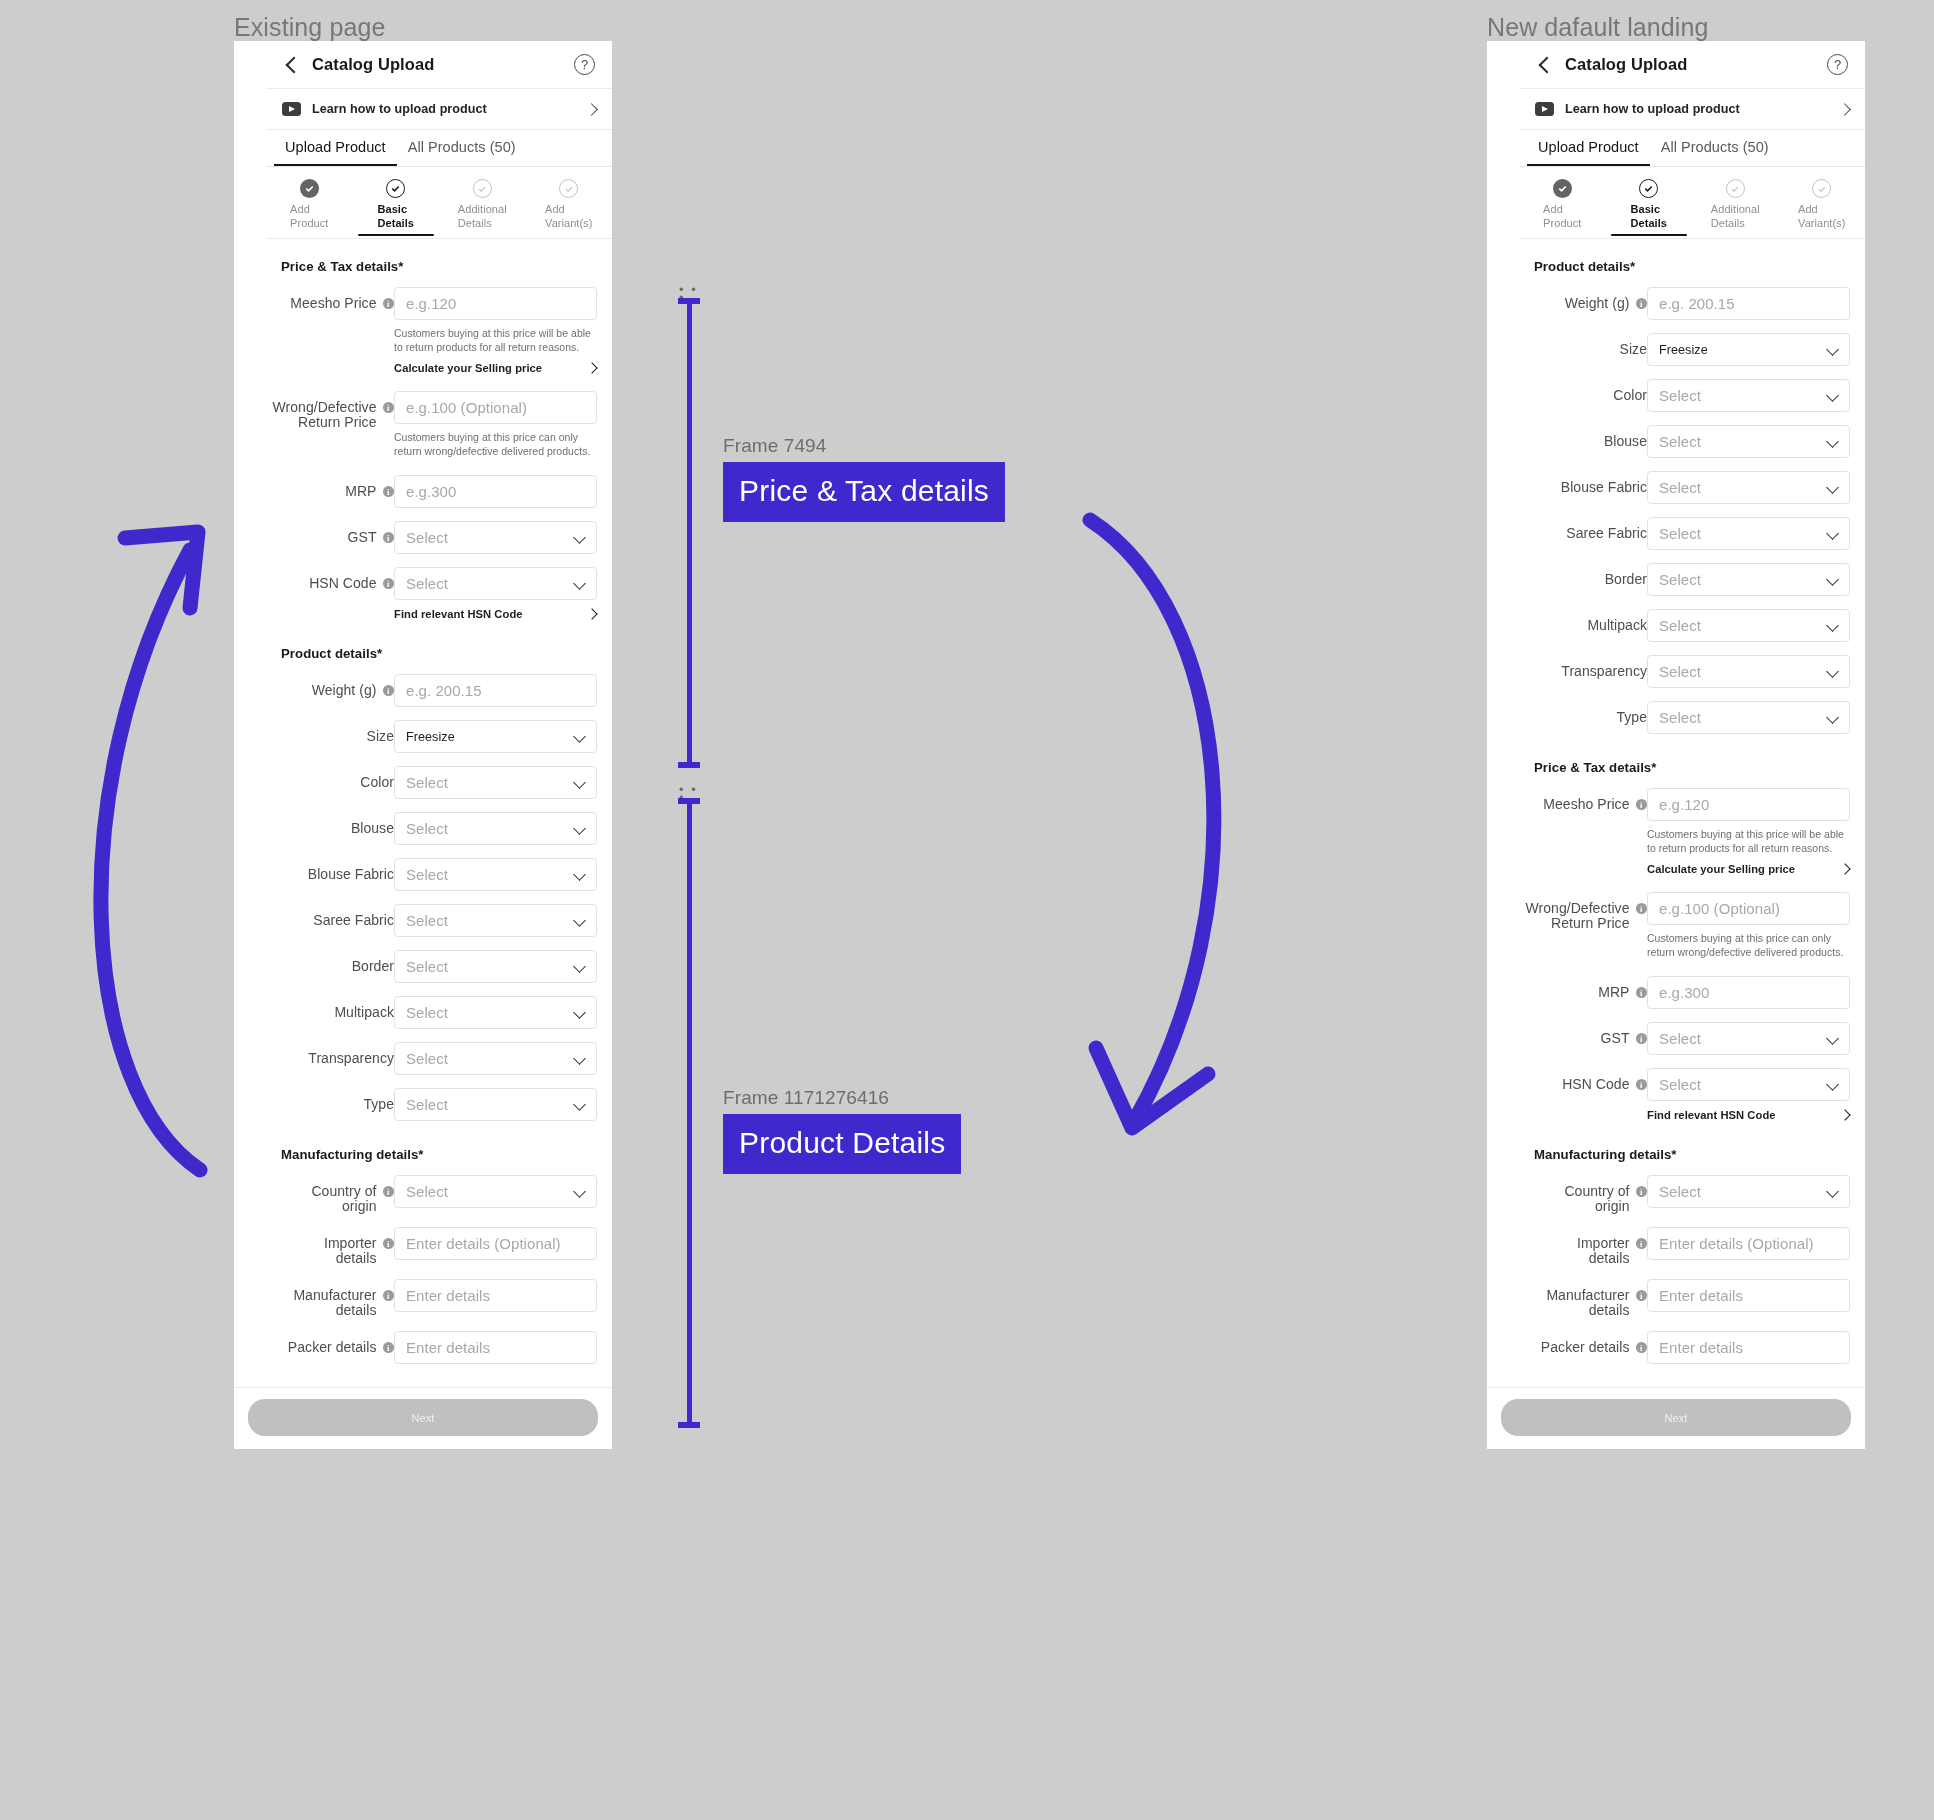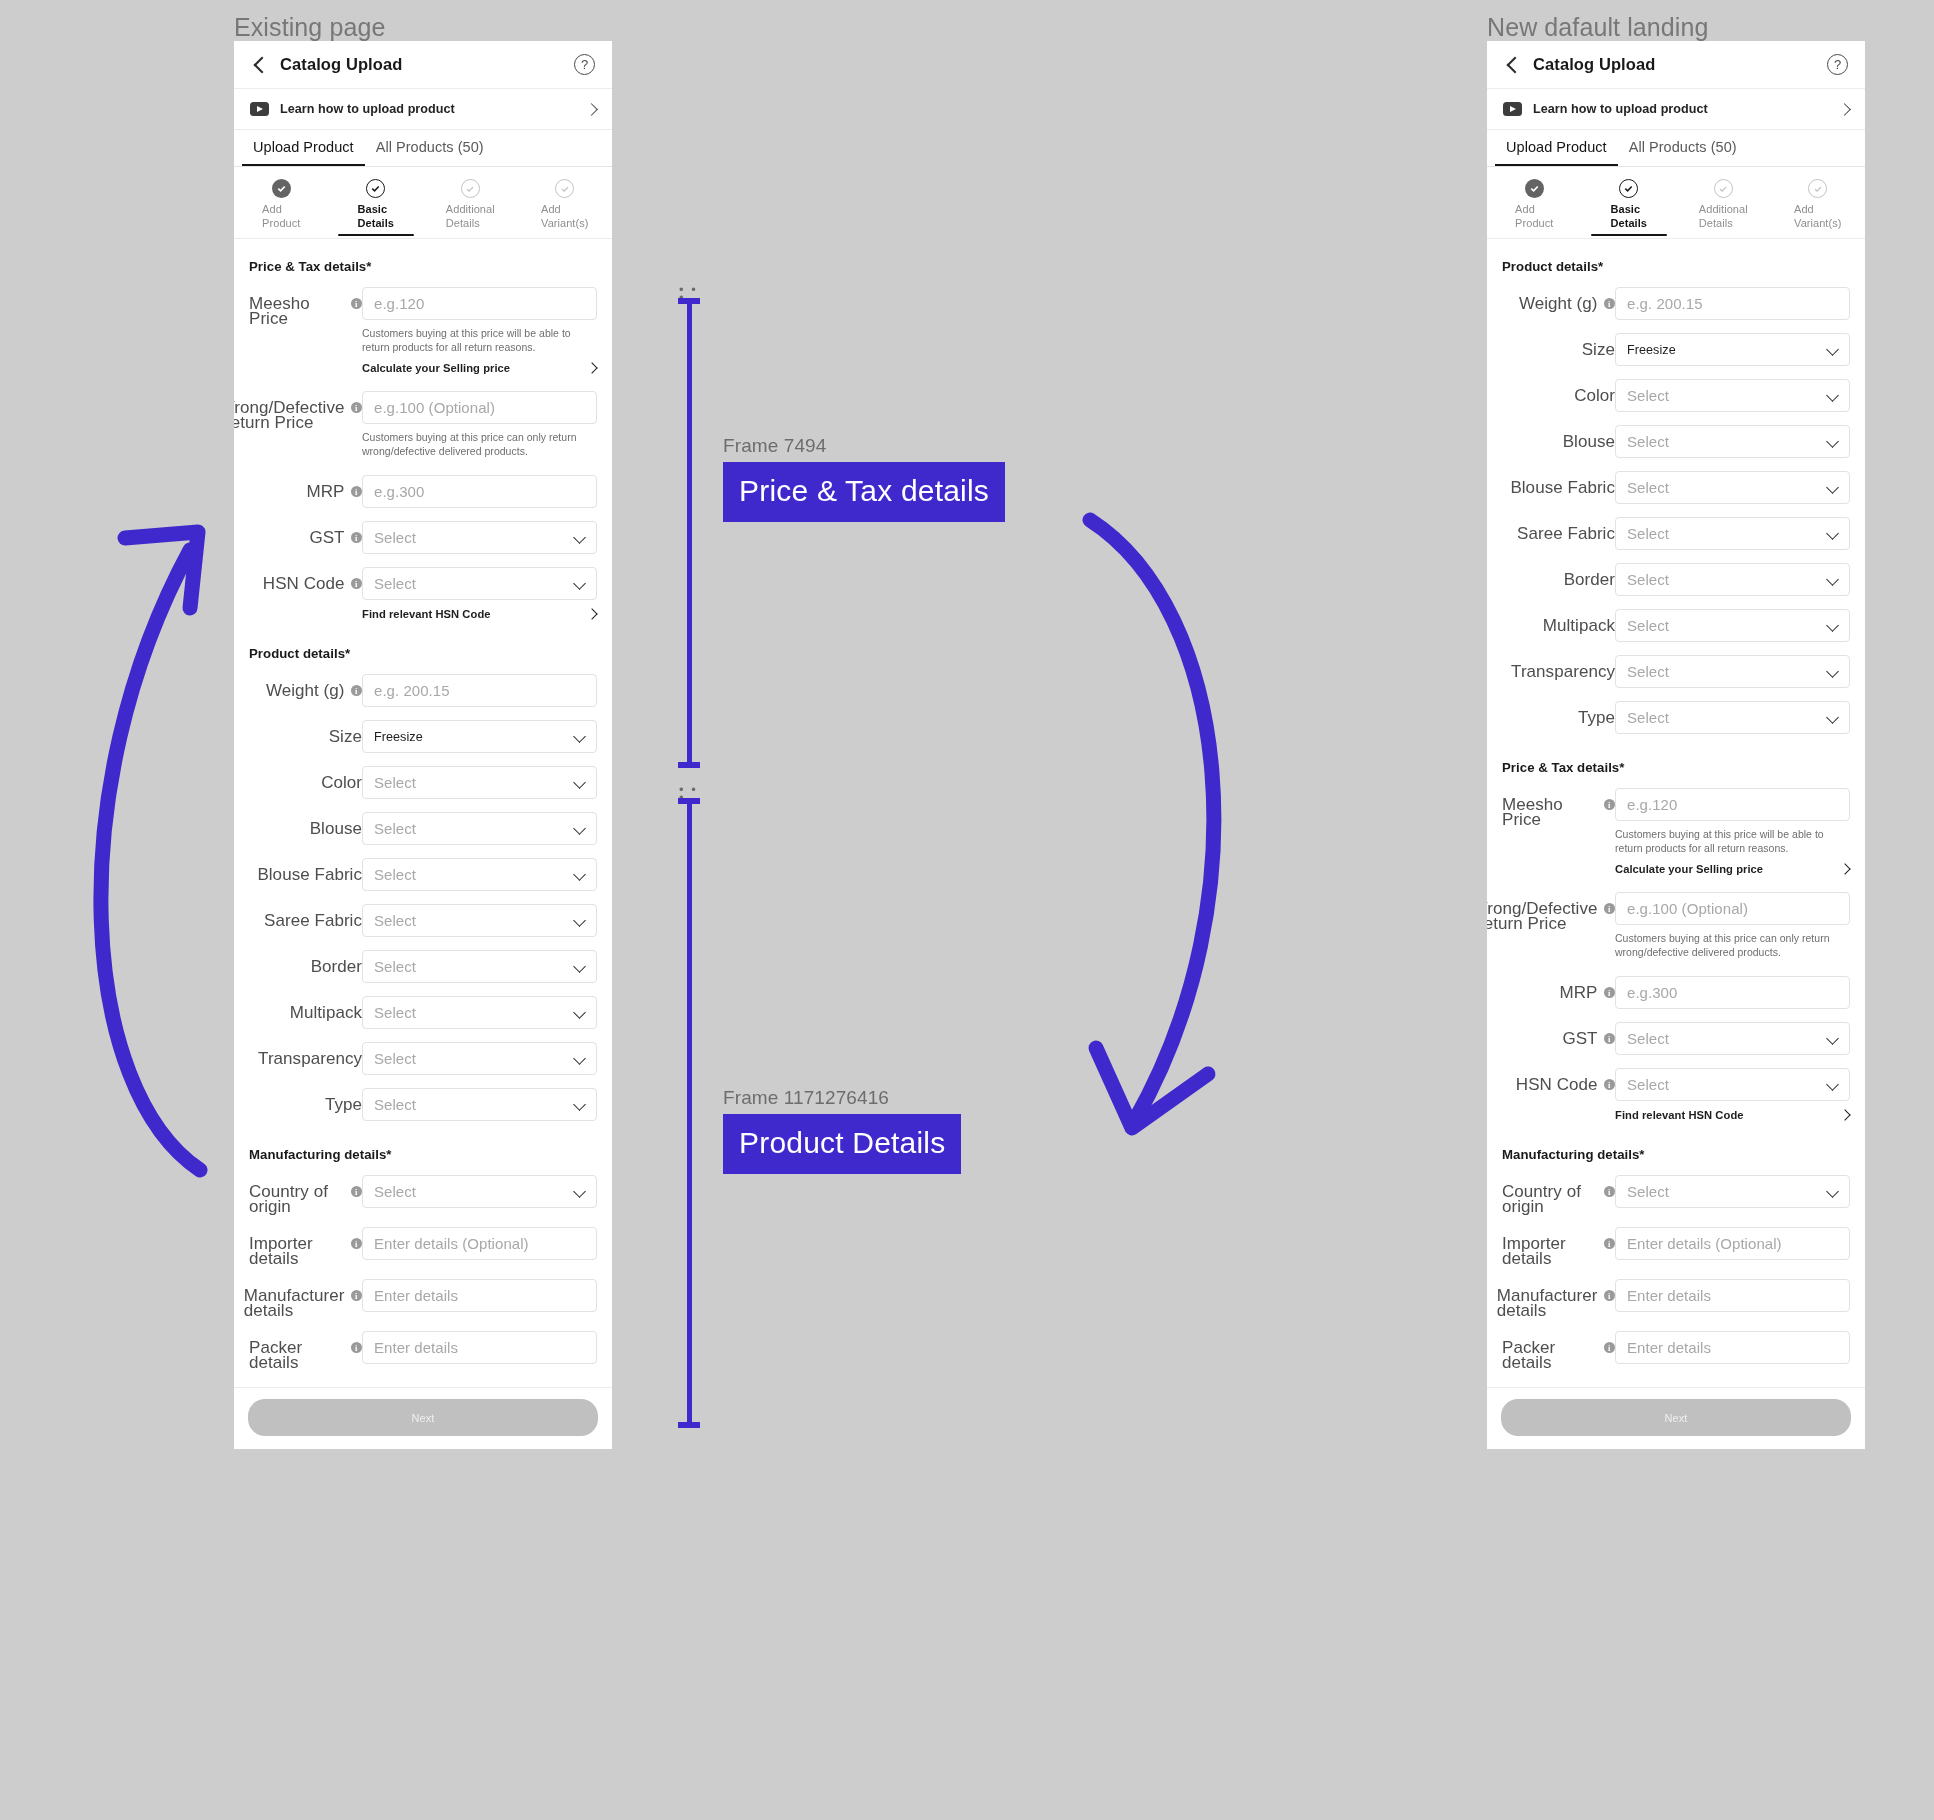--- a/index.html
+++ b/index.html
@@ -19,20 +19,21 @@
     letter-spacing: .1px;
     white-space: nowrap;
   }
 
   
   .phone {
     position: absolute;
     width: 378px;
     background: #ffffff;
     overflow: hidden;
+    padding-left: 32px;
   }
   .phone-inner { position: relative; }
 
   
   .appbar {
     height: 48px;
     display: flex; align-items: center;
     padding: 0 17px;
     border-bottom: 1px solid #ececec;
   }
@@ -129,21 +130,21 @@
   }
   .section-title.spaced { margin-top: 26px; }
 
   .field-row { display: flex; align-items: flex-start; margin-bottom: 13px; }
   .field-label-wrap {
     width: 113px; flex: 0 0 113px;
     display: flex; align-items: flex-start; justify-content: flex-end;
     padding-top: 9px; gap: 6px;
   }
   .field-label {
-    font-size: 17px; color: #4e4e4e; text-align: left;
+    font-size: 14px; color: #4e4e4e; text-align: right;
     line-height: 15px; letter-spacing: .05px;
   }
   .info-icon {
     width: 11.5px; height: 11.5px; border-radius: 50%;
     background: #9a9a9a; color: #fff;
     font-size: 8.5px; font-weight: bold;
     display: flex; align-items: center; justify-content: center;
     flex: 0 0 auto; margin-top: 1.5px; font-family: "Liberation Serif", serif;
   }
   .field-ctrl { flex: 1; min-width: 0; }

